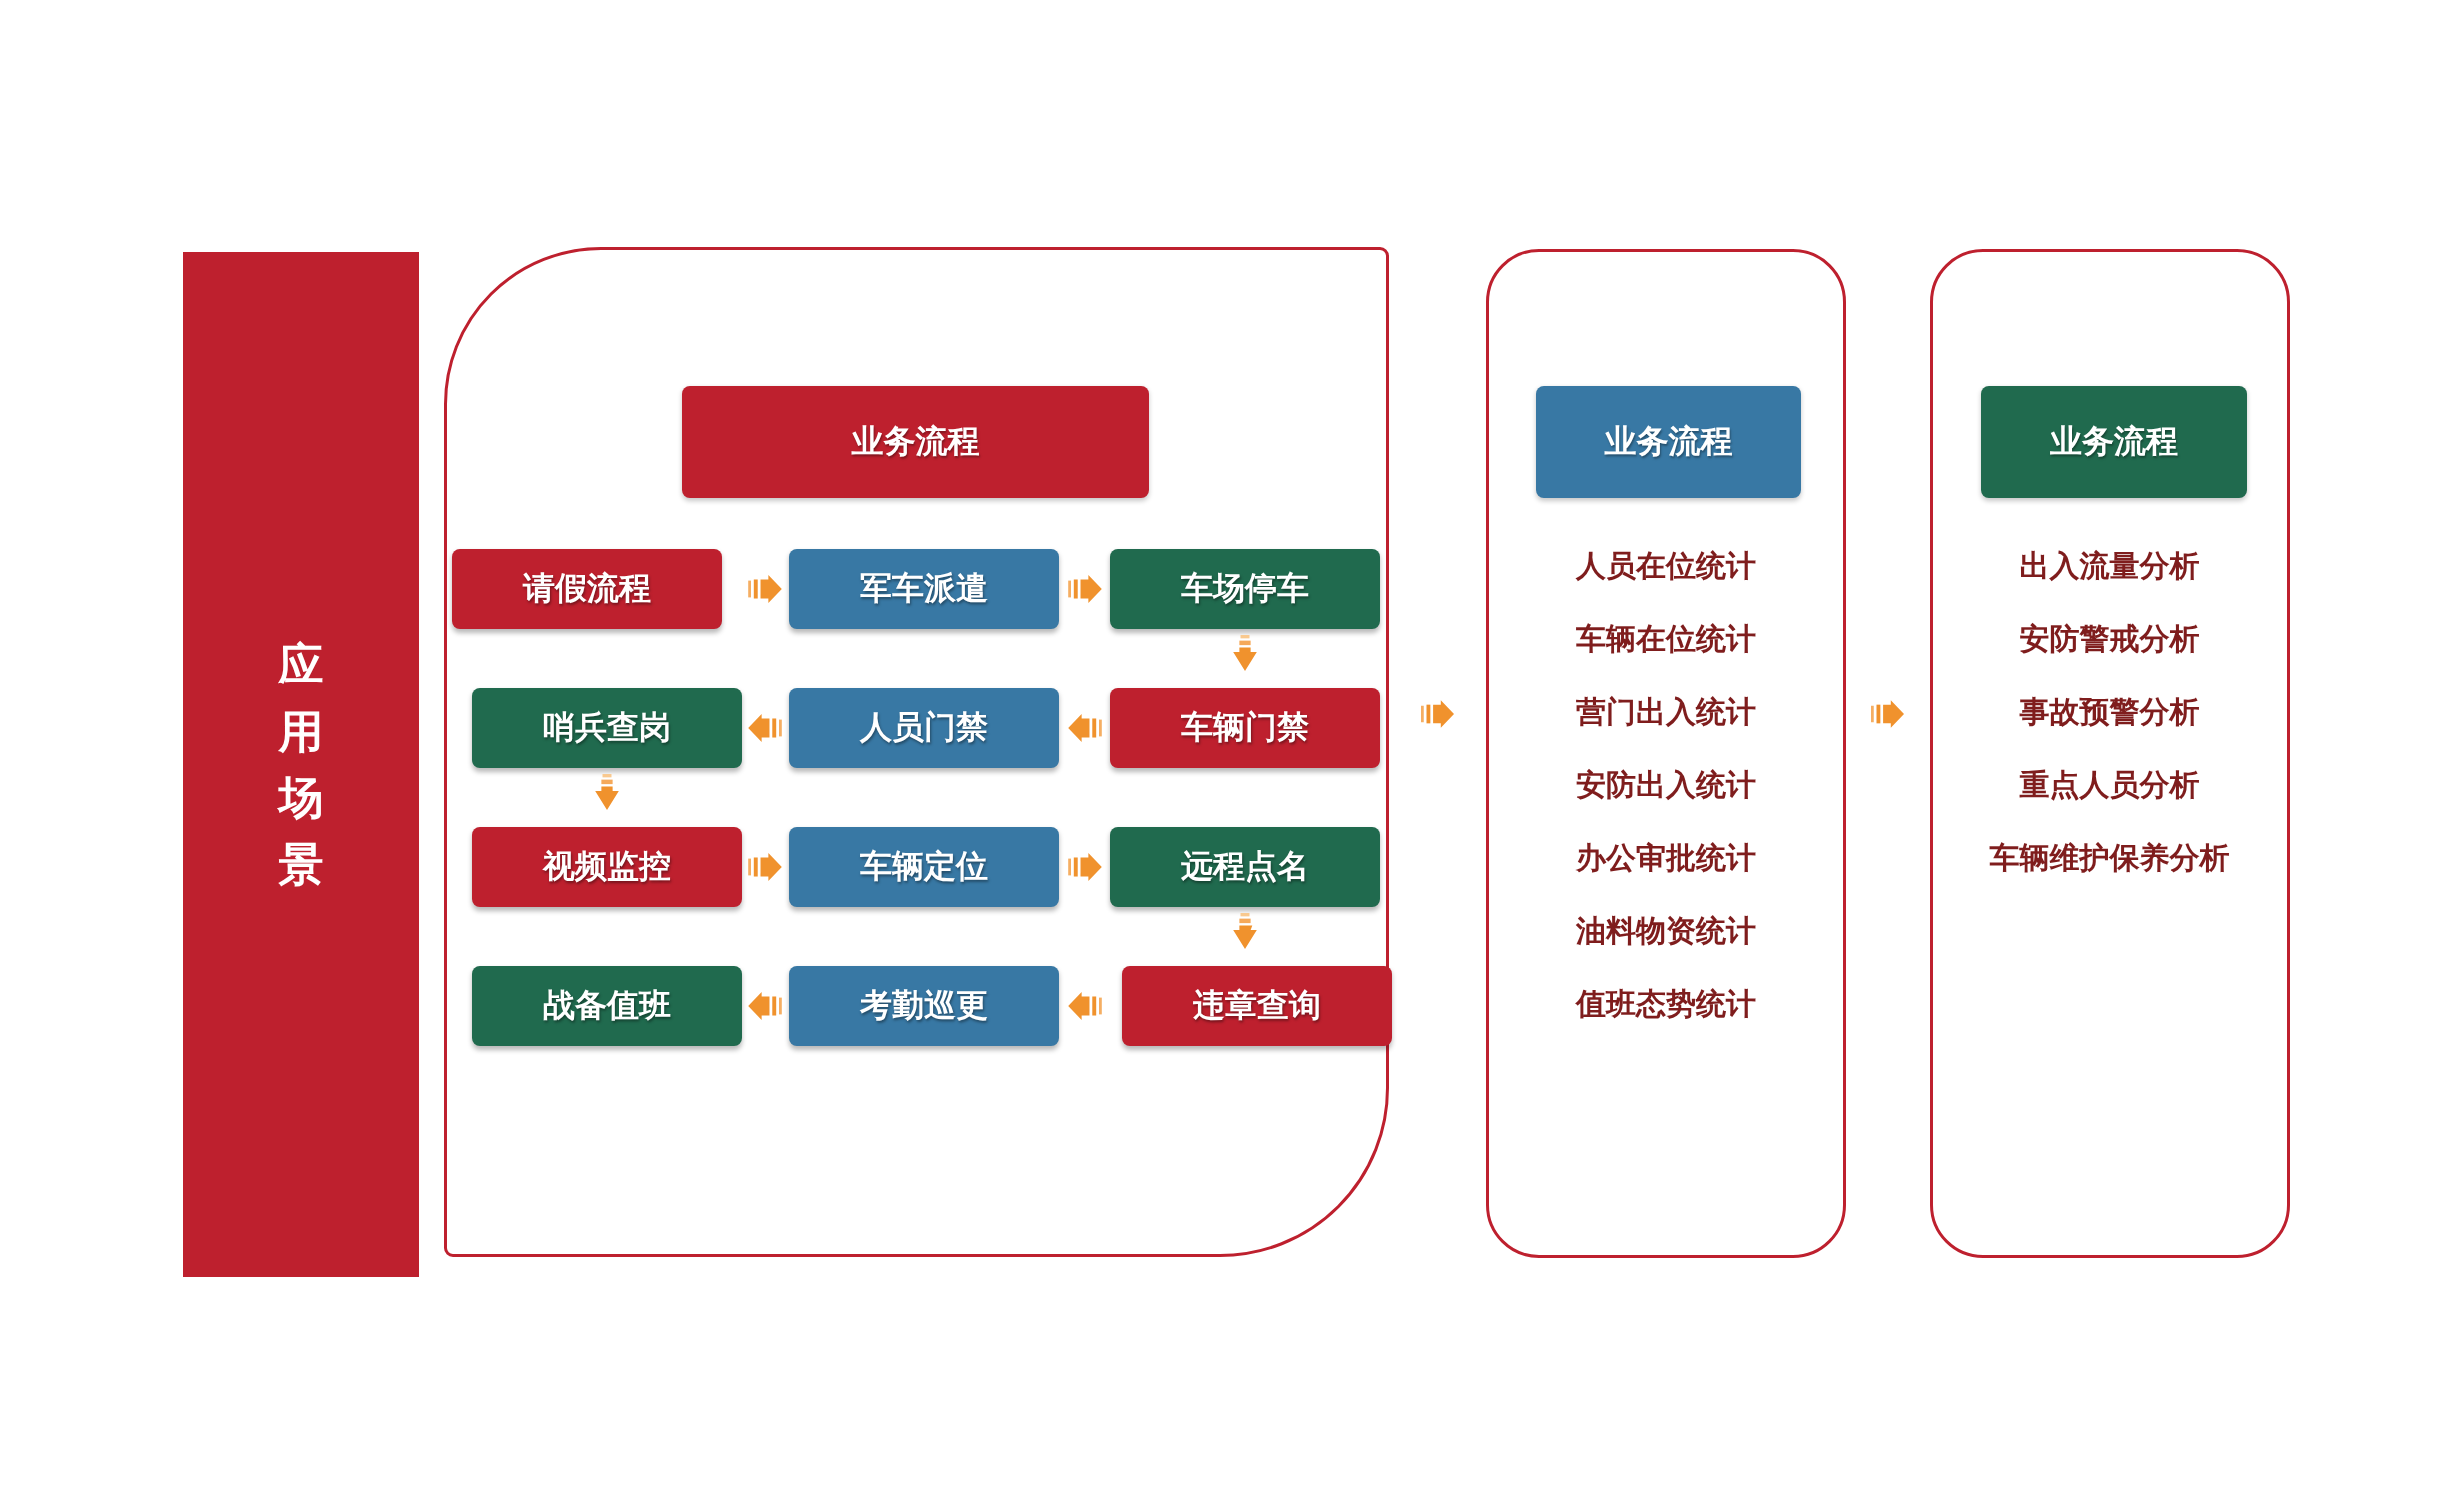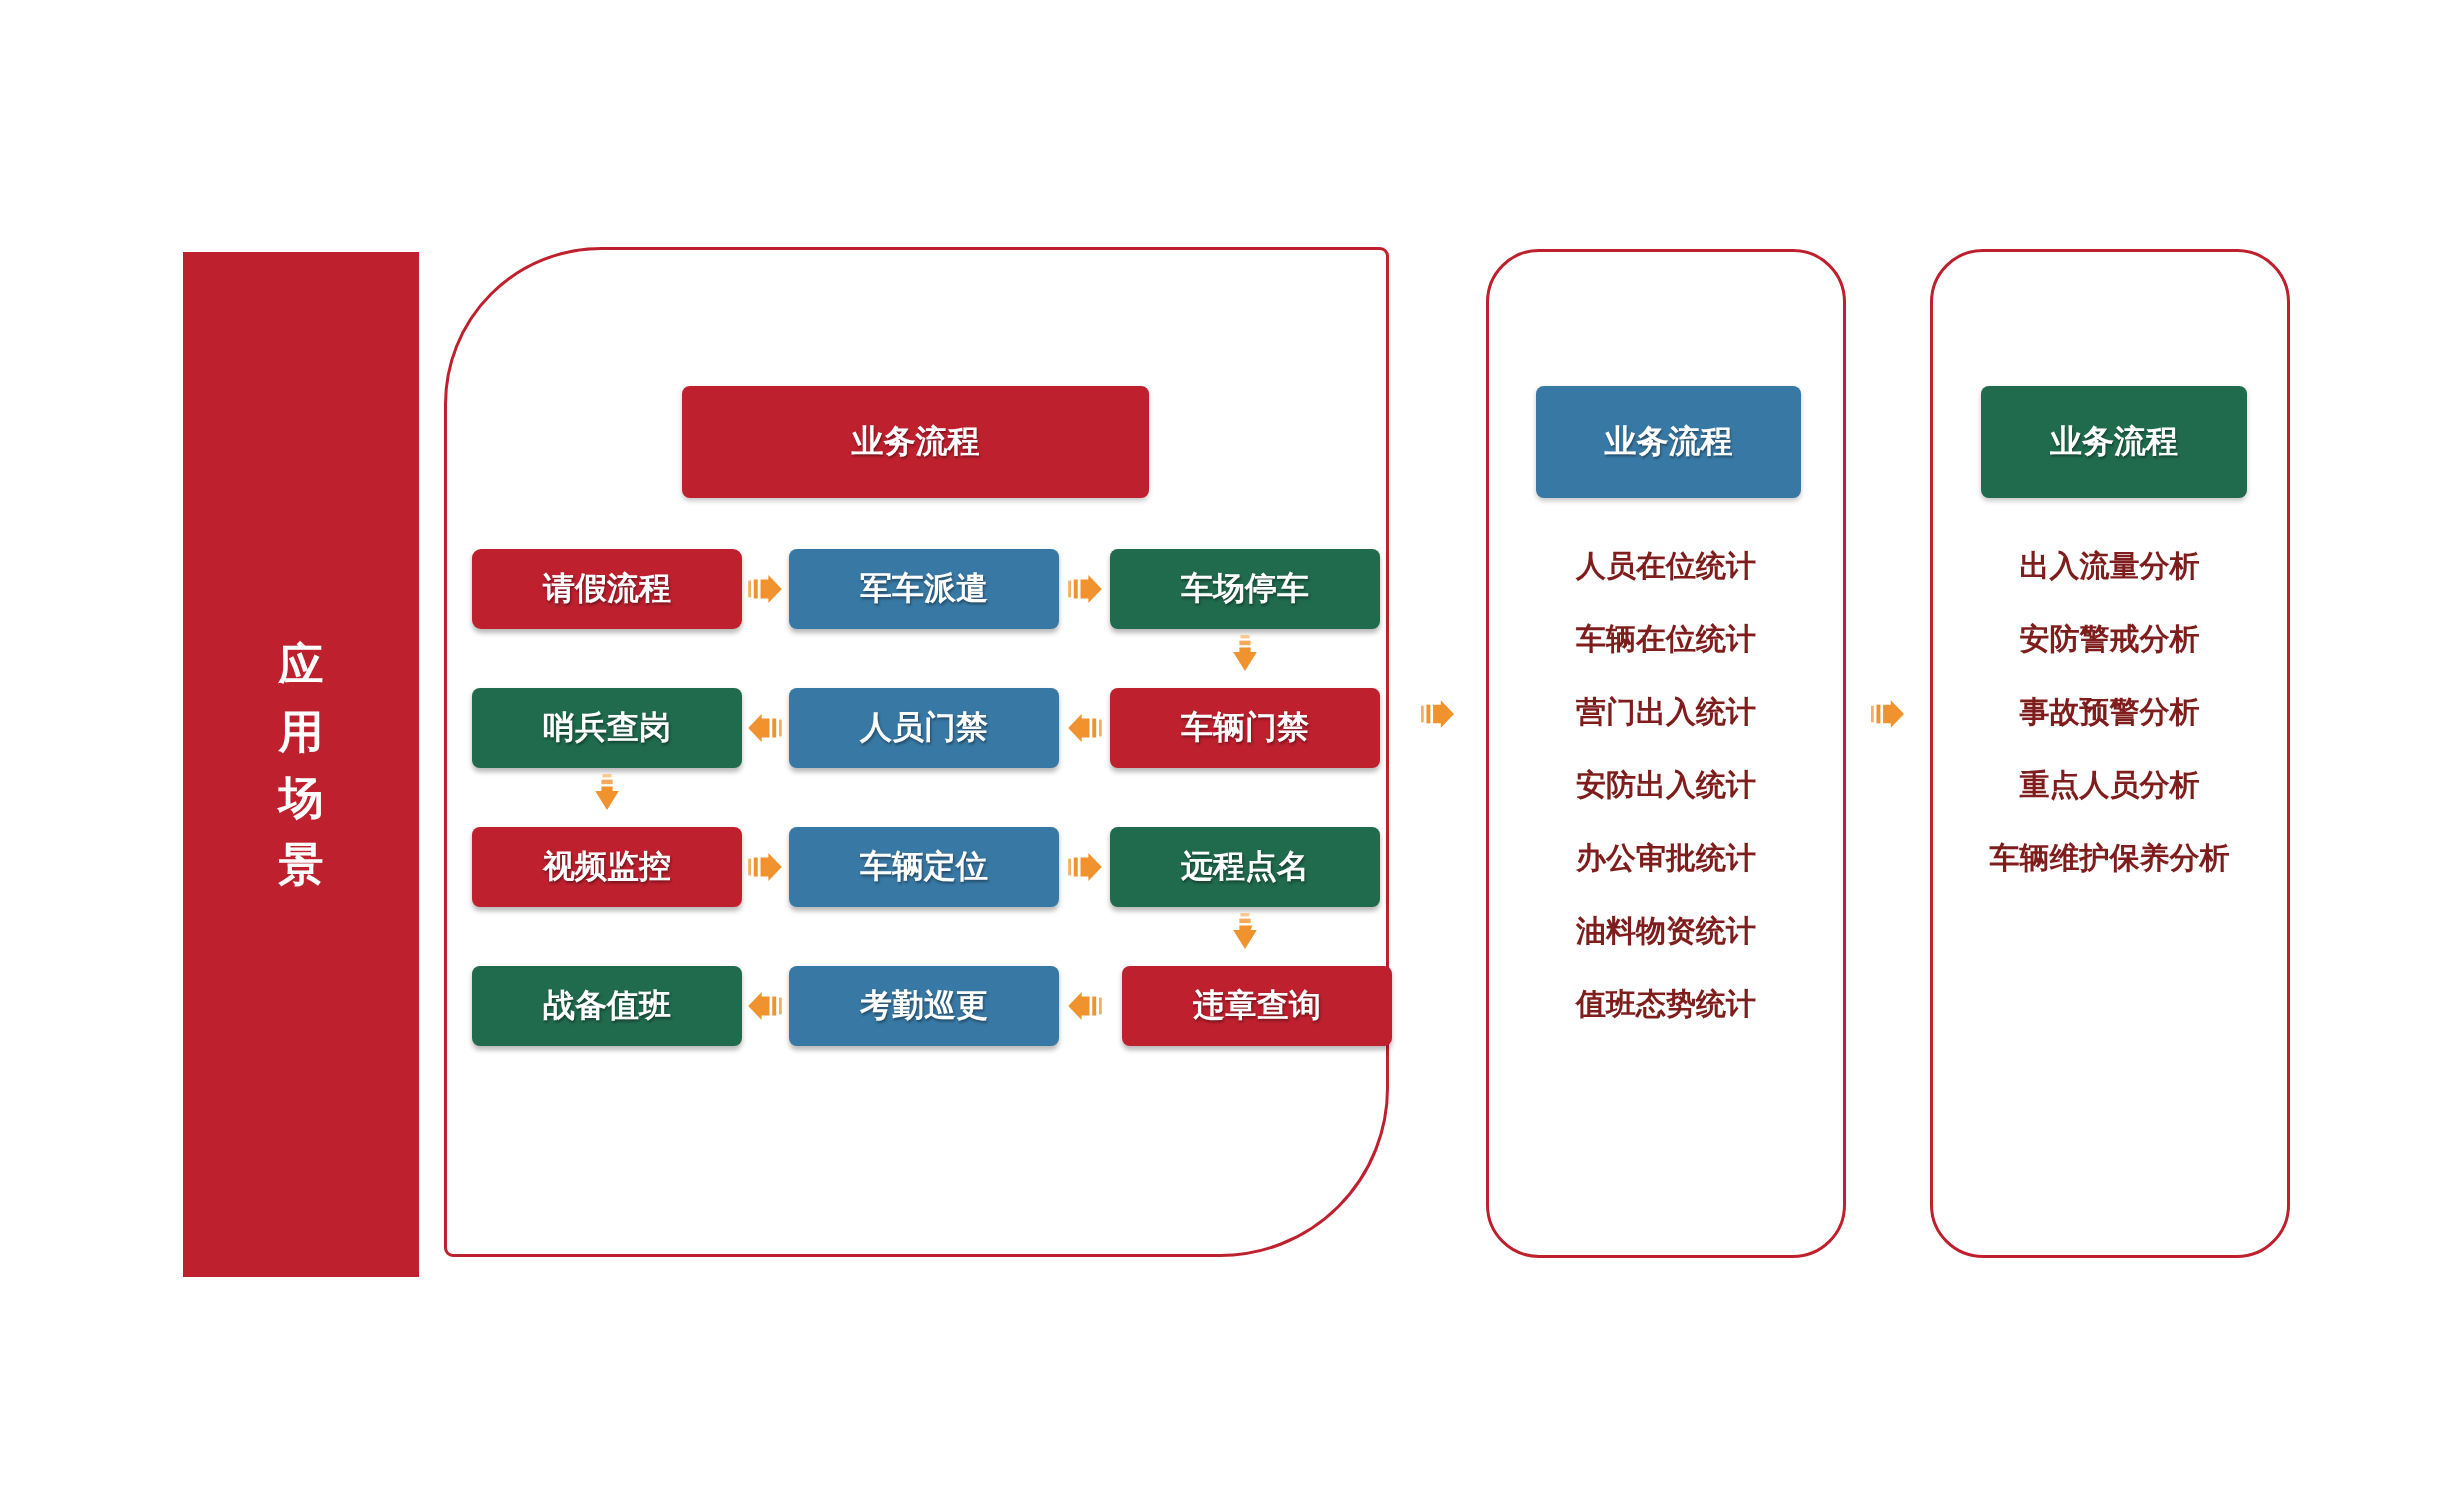--- a/index.html
+++ b/index.html
@@ -80,21 +80,21 @@
   <div class="sidebar">
     <span>应</span>
     <span>用</span>
     <span>场</span>
     <span>景</span>
   </div>
 
   <div class="panel panel-main"></div>
   <div class="hdr hdr-main c-red">业务流程</div>
 
-  <div class="fbox c-red" style="left:472px;top:549px;border-radius:9px;">请假流程</div>
+  <div class="fbox c-red" style="left:452px;top:549px;">请假流程</div>
   <div class="fbox c-green" style="left:1110px;top:549px;">车场停车</div>
   <div class="fbox c-blue" style="left:789px;top:549px;">军车派遣</div>
 
   <div class="fbox c-green" style="left:472px;top:688px;">哨兵查岗</div>
   <div class="fbox c-blue" style="left:789px;top:688px;">人员门禁</div>
   <div class="fbox c-red" style="left:1110px;top:688px;">车辆门禁</div>
 
   <div class="fbox c-red" style="left:472px;top:827px;">视频监控</div>
   <div class="fbox c-blue" style="left:789px;top:827px;">车辆定位</div>
   <div class="fbox c-green" style="left:1110px;top:827px;font-family:Liberation Mono, monospace;">远程点名</div>

